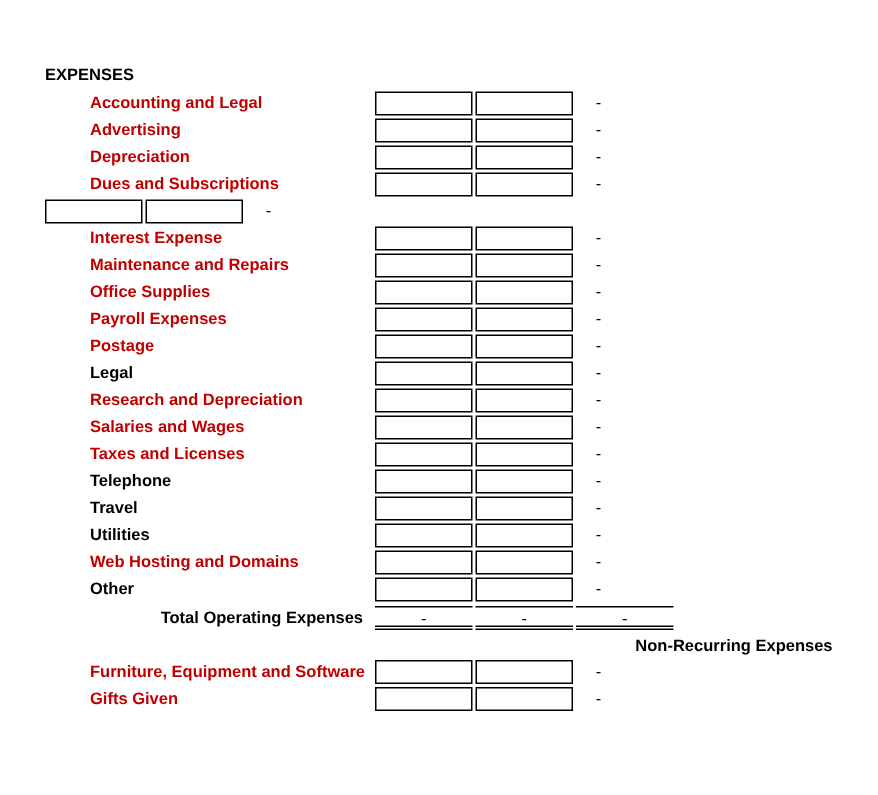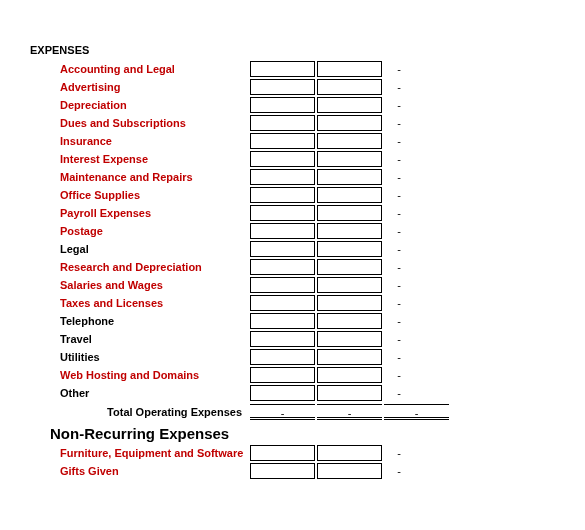--- a/index.html
+++ b/index.html
@@ -77,24 +77,25 @@
       text-align: center;
       font-size: 11px;
       border-top: 1px solid #000;
       border-bottom: 3px double #000;
       margin-right: 2px;
       height: 16px;
       line-height: 16px;
     }
     .non-recurring-header {
       font-weight: bold;
-      font-size: 15px;
+      font-size: 11px;
       margin-left: 20px;
       margin-top: 4px;
       margin-bottom: 2px;
+      text-align: right;
     }
   </style>
 </head>
 <body>
 
 <div>
   <div class="section-header">EXPENSES</div>
 
 
   <div id="operating-items">
@@ -116,21 +117,20 @@
         <div class="cell"></div>
         <div class="dash-cell">-</div>
       </div>
       <div class="expense-row">
         <div class="expense-label">Dues and Subscriptions</div>
         <div class="cell"></div>
         <div class="cell"></div>
         <div class="dash-cell">-</div>
       </div>
       <div class="expense-row">
-        <div class="expense-label">Insurance</div>
         <div class="cell"></div>
         <div class="cell"></div>
         <div class="dash-cell">-</div>
       </div>
       <div class="expense-row">
         <div class="expense-label">Interest Expense</div>
         <div class="cell"></div>
         <div class="cell"></div>
         <div class="dash-cell">-</div>
       </div>

